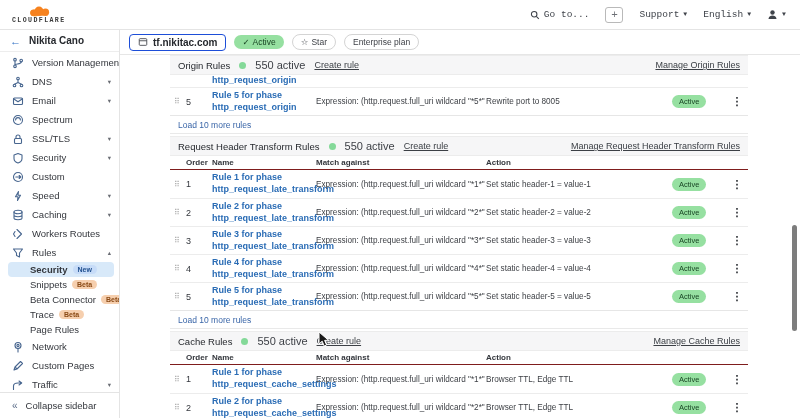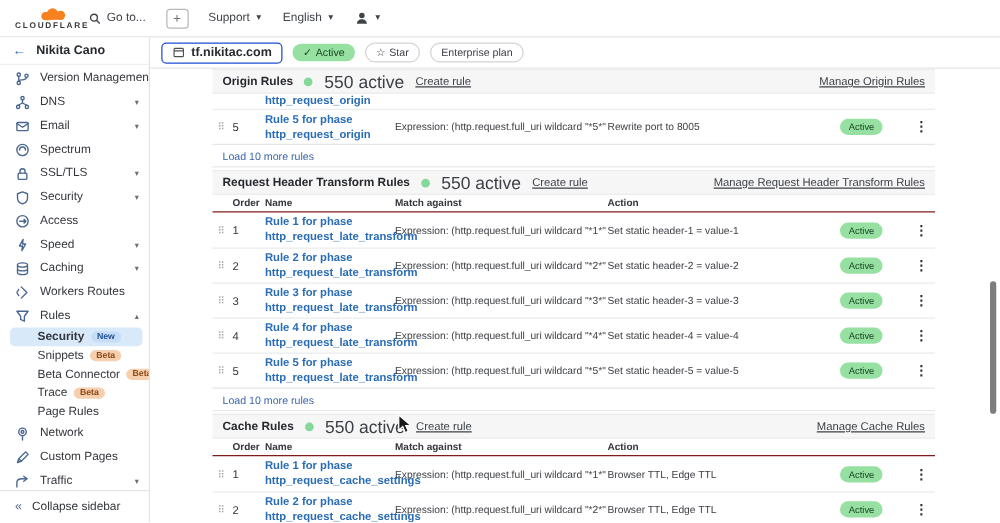--- a/index.html
+++ b/index.html
@@ -2,21 +2,21 @@
 <html><head>
 <meta charset="utf-8">
 <style>
   * { margin:0; padding:0; box-sizing:border-box; }
   html,body { width:800px; height:418px; overflow:hidden; background:#fff;
     font-family:"Liberation Sans", sans-serif; color:#26292e; }
   body { position:relative; }
 
   
   .topbar { height:30px; border-bottom:1px solid #e4e4e4; display:flex;
-    align-items:center; padding:0 14px 0 12px; background:#fff; }
+    align-items:center; justify-content:space-between; padding:0 14px 0 12px; background:#fff;font-family:Liberation Mono, monospace; }
   .logo { display:flex; flex-direction:column; align-items:center; line-height:1; cursor:pointer; }
   .logo .word { font-size:6.6px; font-weight:bold; letter-spacing:1.4px; color:#3a3a3a; margin-top:1px; }
   .tb-right { display:flex; align-items:center; gap:16px; font-size:9.5px; color:#3f434a; }
   .tb-item { display:flex; align-items:center; gap:4px; cursor:pointer; }
   .addbtn { width:18px; height:16px; border:1px solid #b9b9b9; border-radius:3px;
     display:flex; align-items:center; justify-content:center; font-size:11px; color:#6d7076; }
   .tb-caret { font-size:6.5px; color:#3f434a; }
 
   
   .shell { display:flex; height:388px; }
@@ -53,23 +53,23 @@
     align-items:center; gap:5px; font-size:10px; font-weight:bold; cursor:pointer; }
   .domainbox svg { width:10px; height:10px; stroke:#4b4e54; fill:none; stroke-width:1.1; }
   .pill { border-radius:9px; padding:2px 8px; font-size:8.5px; display:flex; align-items:center; gap:3px; }
   .p-active { background:#96e0a1; color:#1a4625; }
   .p-out { border:1px solid #d4d4d4; color:#3c3f45; cursor:pointer; }
 
   .content { flex:1; overflow:hidden; position:relative; }
   .sec { margin-left:50px; width:578px; border-bottom:1px solid #e9e9e9; margin-bottom:2px; }
   .sec-head { height:20px; background:#f6f6f7; border-top:1px solid #ececec; border-bottom:1px solid #ececec;
     display:flex; align-items:center; gap:9px; padding:0 8px; }
-  .sec-title { font-size:9.5px; font-weight:bold; }
+  .sec-title { font-size:9.5px; font-weight:normal; }
   .dot { width:7px; height:7px; border-radius:50%; background:#84d999; }
-  .count { font-size:14px; color:#3c3f45; }
+  .count { font-size:11px; color:#3c3f45; }
   .lnk { font-size:9px; color:#3c4046; text-decoration:underline; cursor:pointer; }
   .manage { margin-left:auto; }
   .col-head { display:flex; align-items:center; height:14px; border-bottom:1px solid #7f1d1d;
     font-size:8px; font-weight:bold; color:#33363c; padding-left:4px; }
   .c-handle { width:12px; flex:0 0 12px; }
   .c-order { width:26px; flex:0 0 26px; }
   .c-name { width:104px; flex:0 0 104px; }
   .c-match { width:170px; flex:0 0 170px; white-space:nowrap; overflow:hidden; }
   .c-action { flex:1; min-width:0; white-space:nowrap; overflow:hidden; }
   .c-status { width:54px; flex:0 0 54px; display:flex; }
@@ -205,21 +205,21 @@
         <span>Security</span>
         <span class="ncaret">▾</span>
       </div>
       <div class="nav-item">
         <span class="nicon">
             <svg viewBox="0 0 12 12">
               <circle cx="6" cy="6" r="4.5"></circle>
               <path d="M3.8 6 H8.8 M7.2 4.5 L8.8 6 L7.2 7.5"></path>
             </svg>
           </span>
-        <span>Access</span>
+        <span>Custom</span>
         <span class="ncaret"></span>
       </div>
       <div class="nav-item">
         <span class="nicon">
             <svg viewBox="0 0 12 12">
               <path d="M6.5 1.5 L3.5 6.8 H6 L5.5 10.5 L8.5 5.2 H6 Z"></path>
             </svg>
           </span>
         <span>Speed</span>
         <span class="ncaret">▾</span>

